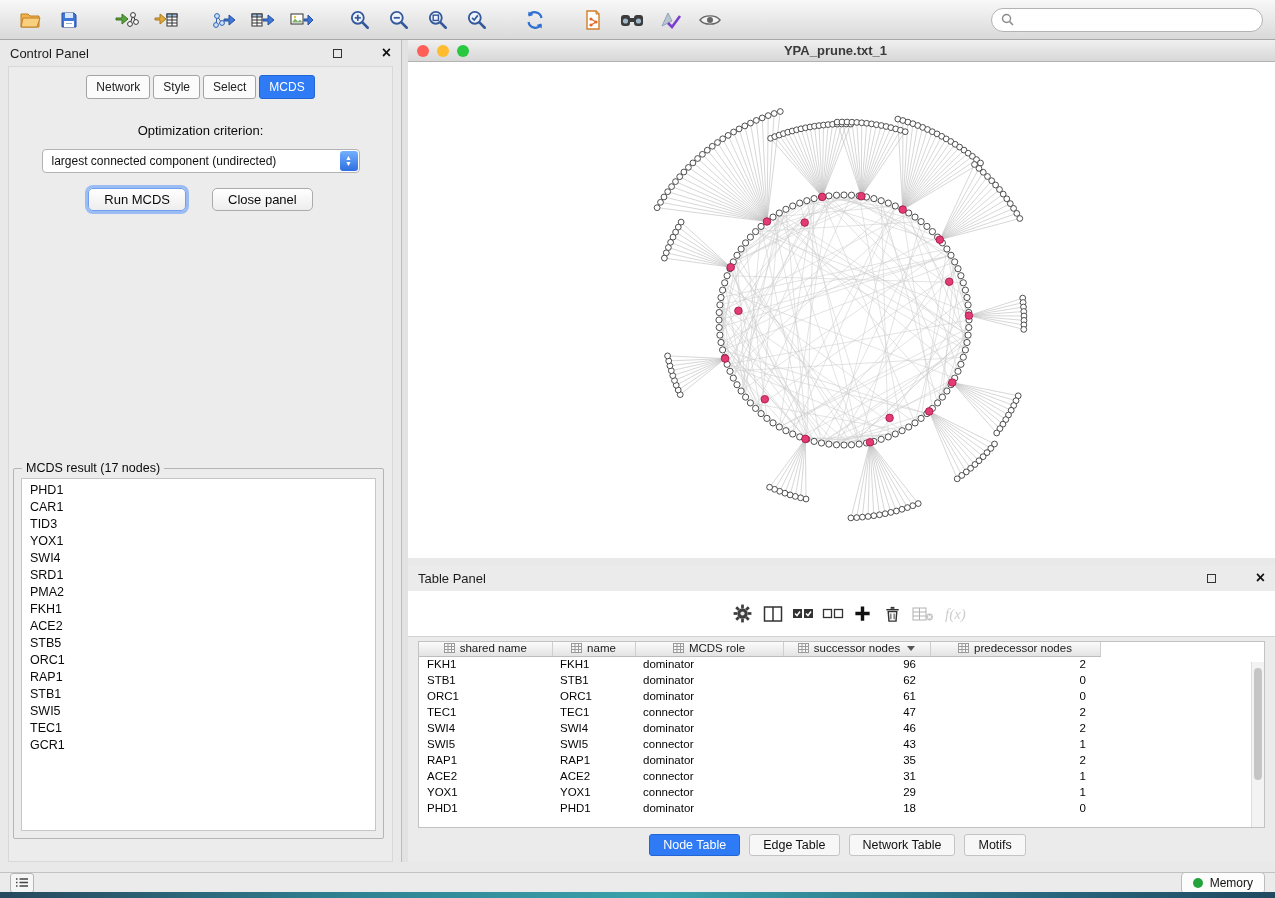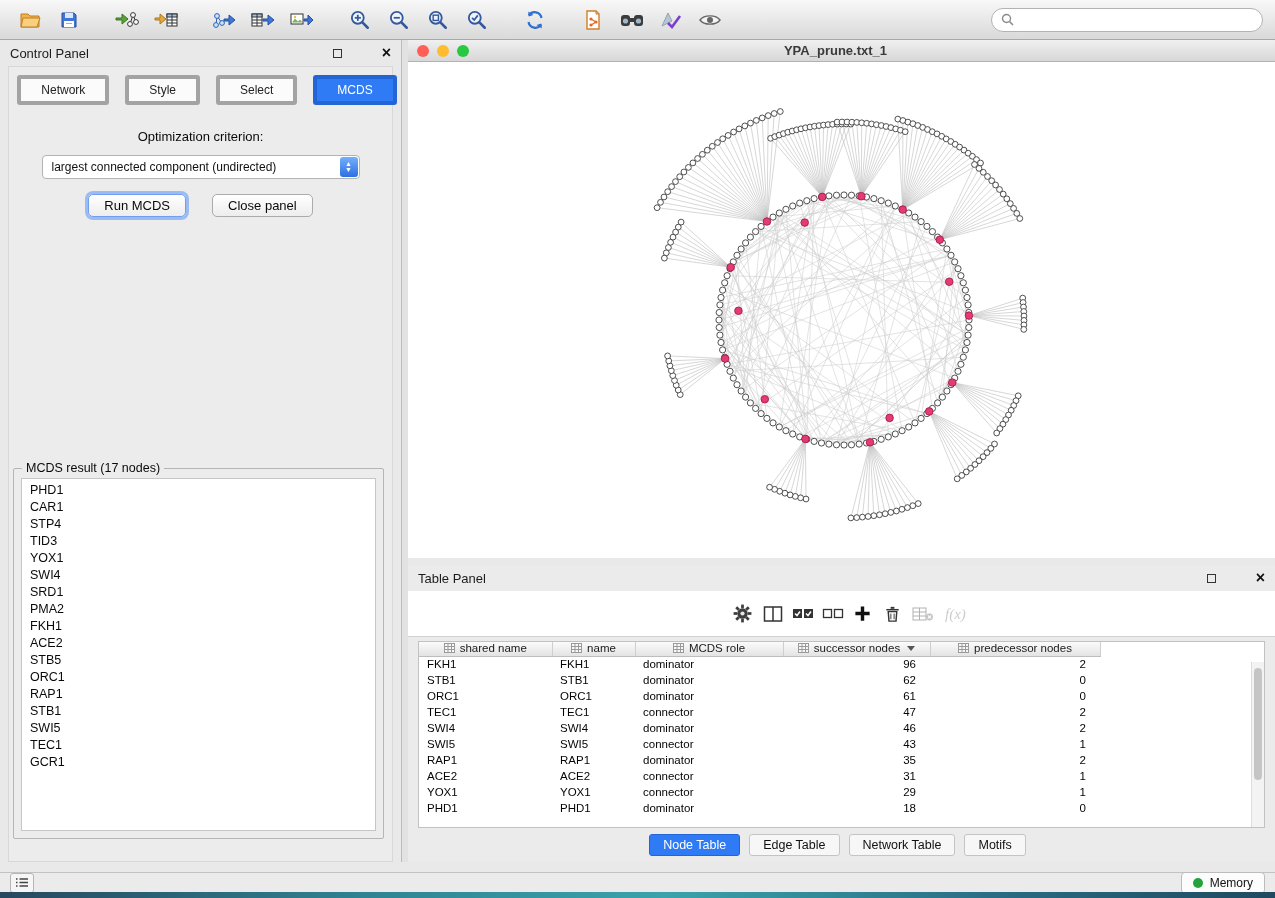--- a/index.html
+++ b/index.html
@@ -16,21 +16,21 @@
   
   .panel-head{height:26px;display:flex;align-items:center;padding:0 10px;font-size:13px;color:#1c1c1c;gap:28px;}
   .panel-head .spacer{flex:1;}
   .float-icon{width:9px;height:9px;border:1.5px solid #333;margin-right:12px;}
   .close-icon{font-size:16px;font-weight:bold;color:#111;line-height:1;}
 
   
   .control-panel{position:absolute;top:40px;left:0;width:402px;bottom:36px;background:#e9e9e9;border-right:1px solid #bcbcbc;}
   .cp-inner{position:absolute;left:8px;right:8px;top:26px;bottom:0;background:#ececec;border:1px solid #d8d8d8;}
   .ctab-row{display:flex;justify-content:center;gap:3px;margin-top:8px;}
-  .ctab{font-size:12px;padding:4px 20px;background:#fbfbfb;border:4px solid #a3a3a3;border-radius:3px;color:#222;font-family:"Liberation Sans",sans-serif;margin-left:13px;}
+  .ctab{font-size:12px;padding:4px 9px;background:#fbfbfb;border:1px solid #a3a3a3;border-radius:3px;color:#222;font-family:"Liberation Sans",sans-serif;}
   .ctab.active{background:#2f7bf5;border-color:#2465d6;color:#fff;}
   .opt-label{text-align:center;font-size:13px;margin-top:24px;color:#0a0a0a;}
   .combo{margin:11px auto 0;width:318px;height:24px;background:#fff;border:1px solid #b3b3b3;border-radius:4px;display:flex;align-items:center;position:relative;padding-left:9px;font-size:12px;color:#111;}
   .combo-stepper{position:absolute;right:1px;top:1px;bottom:1px;width:18px;border-radius:3px;background:linear-gradient(#74b0fc,#2e6ee2);display:flex;flex-direction:column;align-items:center;justify-content:center;color:#fff;font-size:7px;line-height:6px;}
   .btn-row{display:flex;justify-content:center;gap:26px;margin-top:15px;}
   .mac-btn{font-size:13px;padding:3px 15px;background:linear-gradient(#ffffff,#ededed);border:1px solid #ababab;border-radius:5px;color:#0a0a0a;font-family:"Liberation Sans",sans-serif;}
   .mac-btn.focused{box-shadow:0 0 0 3px rgba(90,150,250,.55);border-color:#6f9ff0;}
   .group-box{position:absolute;left:4px;right:8px;top:401px;bottom:22px;border:1px solid #b5b5b5;border-radius:2px;}
   .group-label{position:absolute;top:-8px;left:8px;background:#ececec;padding:0 4px;font-size:12.5px;color:#0a0a0a;}
   .mcds-list{position:absolute;left:7px;right:7px;top:9px;bottom:7px;background:#fff;border:1px solid #c6c6c6;overflow:hidden;padding:3px 0;}
@@ -247,21 +247,20 @@
       </div>
       <div class="btn-row">
         <button class="mac-btn focused">Run MCDS</button>
         <button class="mac-btn">Close panel</button>
       </div>
       <div class="group-box">
         <span class="group-label">MCDS result (17 nodes)</span>
         <div class="mcds-list" id="mcds-list">
             <div class="mcds-item">PHD1</div>
             <div class="mcds-item">CAR1</div>
-            <div class="mcds-item">STP4</div>
             <div class="mcds-item">TID3</div>
             <div class="mcds-item">YOX1</div>
             <div class="mcds-item">SWI4</div>
             <div class="mcds-item">SRD1</div>
             <div class="mcds-item">PMA2</div>
             <div class="mcds-item">FKH1</div>
             <div class="mcds-item">ACE2</div>
             <div class="mcds-item">STB5</div>
             <div class="mcds-item">ORC1</div>
             <div class="mcds-item">RAP1</div>

